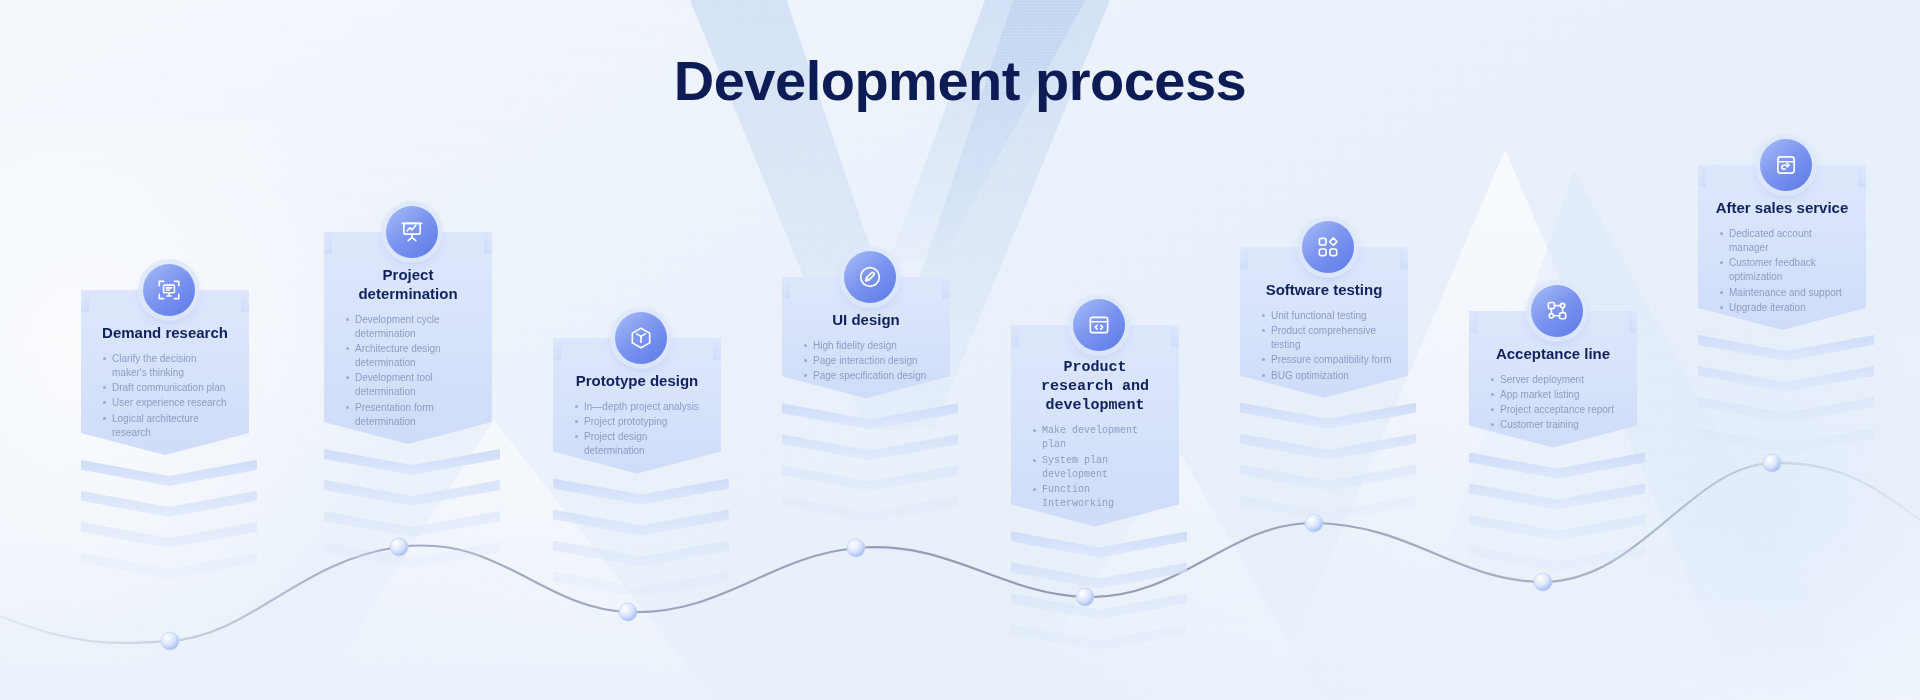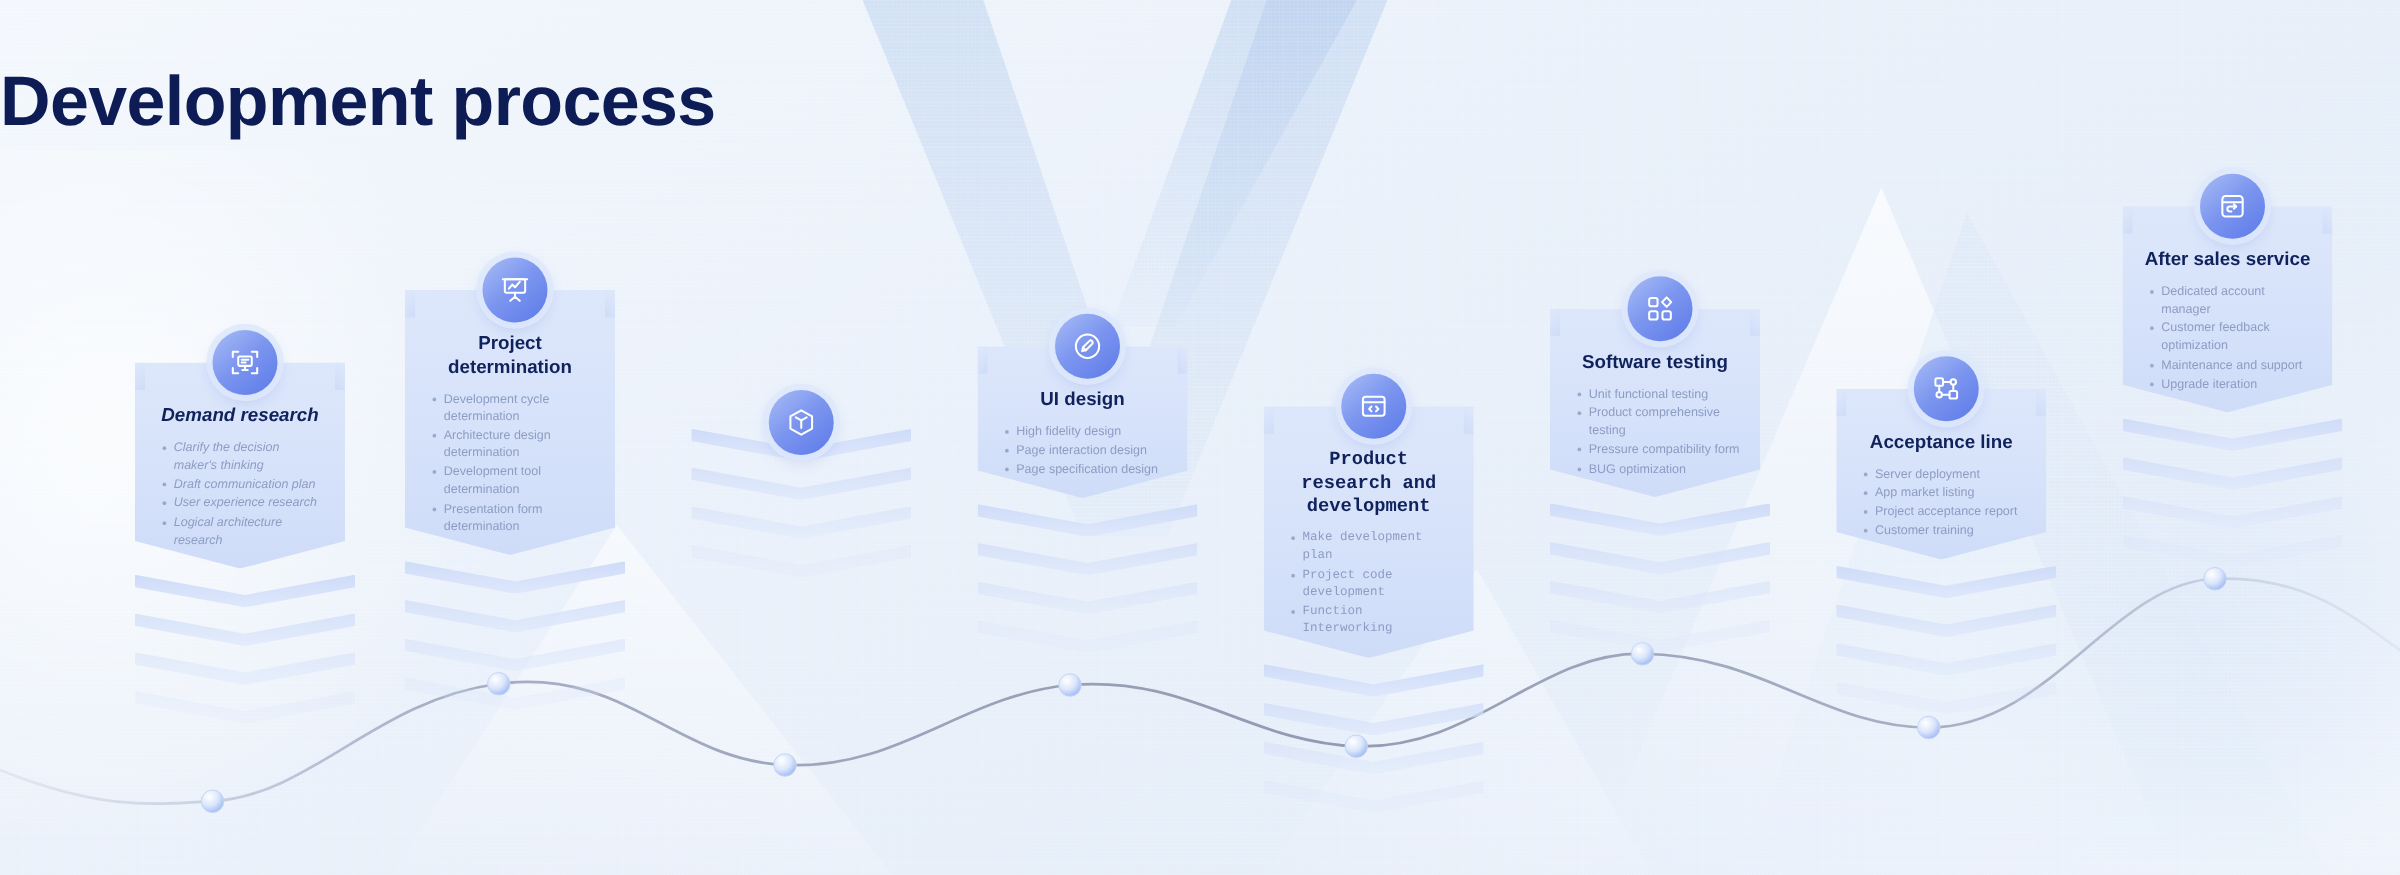--- a/index.html
+++ b/index.html
@@ -106,21 +106,21 @@
       repeating-linear-gradient(0deg, rgba(255,255,255,0.25) 0 1px, rgba(255,255,255,0) 1px 3px),
       repeating-linear-gradient(90deg, rgba(255,255,255,0.18) 0 1px, rgba(255,255,255,0) 1px 3px);
   }
 
   
   .page-title {
     position: absolute;
     top: 48px;
     left: 0;
     width: 100%;
-    text-align: left;
+    text-align: center;
     font-size: 56px;
     font-weight: 700;
     letter-spacing: -0.5px;
     color: #0d1c55;
     z-index: 40;
   }
 
   
   .wave-svg {
     position: absolute;
@@ -279,21 +279,21 @@
       <circle cx="856" cy="548" r="9" fill="url(#dotGrad)" stroke="#c3d4f6" stroke-width="0.8"></circle>
       <circle cx="1085" cy="597" r="9" fill="url(#dotGrad)" stroke="#c3d4f6" stroke-width="0.8"></circle>
       <circle cx="1314" cy="523" r="9" fill="url(#dotGrad)" stroke="#c3d4f6" stroke-width="0.8"></circle>
       <circle cx="1543" cy="582" r="9" fill="url(#dotGrad)" stroke="#c3d4f6" stroke-width="0.8"></circle>
       <circle cx="1772" cy="463" r="9" fill="url(#dotGrad)" stroke="#c3d4f6" stroke-width="0.8"></circle>
     </g>
 </svg>
 
 <div class="steps">
 
-  <div class="step" style="left:108px; top:290px;font-style:italic;">
+  <div class="step" style="left:81px; top:290px;">
     <div class="badge" style="top:-26px;">
       <svg width="26" height="26" viewBox="0 0 24 24" fill="none" stroke="#fff" stroke-width="1.5" stroke-linecap="round" stroke-linejoin="round">
         <path d="M3 8V4h4M21 8V4h-4M3 16v4h4M21 16v4h-4"></path>
         <rect x="7" y="7.5" width="10" height="7" rx="1"></rect>
         <path d="M9.5 10h5M9.5 12h3"></path>
         <path d="M12 14.5v3M10 17.5h4"></path>
       </svg>
     </div>
     <div class="card">
       <div class="fold left"></div>
@@ -344,20 +344,30 @@
   </div>
 
   <div class="step" style="left:553px; top:338px;">
     <div class="badge" style="top:-26px;">
       <svg width="26" height="26" viewBox="0 0 24 24" fill="none" stroke="#fff" stroke-width="1.5" stroke-linecap="round" stroke-linejoin="round">
         <path d="M12 3l8 4.5v9L12 21l-8-4.5v-9L12 3z"></path>
         <path d="M8 8.2l4 2.3 4-2.3"></path>
         <path d="M12 10.5V16"></path>
       </svg>
     </div>
+    <div class="card">
+      <div class="fold left"></div>
+      <div class="fold right"></div>
+      <div class="card-title">Prototype design</div>
+      <ul class="bullets">
+        <li>In—depth project analysis</li>
+        <li>Project prototyping</li>
+        <li>Project design determination</li>
+      </ul>
+    </div>
     <div class="chevrons">
       <div class="chev c1"></div>
       <div class="chev c2"></div>
       <div class="chev c3"></div>
       <div class="chev c4"></div>
     </div>
   </div>
 
   <div class="step" style="left:782px; top:277px;">
     <div class="badge" style="top:-26px;">
@@ -392,21 +402,21 @@
         <path d="M4 9h16"></path>
         <path d="M10.3 12.2L8.6 14l1.7 1.8M13.7 12.2L15.4 14l-1.7 1.8"></path>
       </svg>
     </div>
     <div class="card">
       <div class="fold left"></div>
       <div class="fold right"></div>
       <div class="card-title">Product research and development</div>
       <ul class="bullets">
         <li>Make development plan</li>
-        <li>Project code development</li>
+        <li>System plan development</li>
         <li>Function Interworking</li>
       </ul>
     </div>
     <div class="chevrons">
       <div class="chev c1"></div>
       <div class="chev c2"></div>
       <div class="chev c3"></div>
       <div class="chev c4"></div>
     </div>
   </div>

